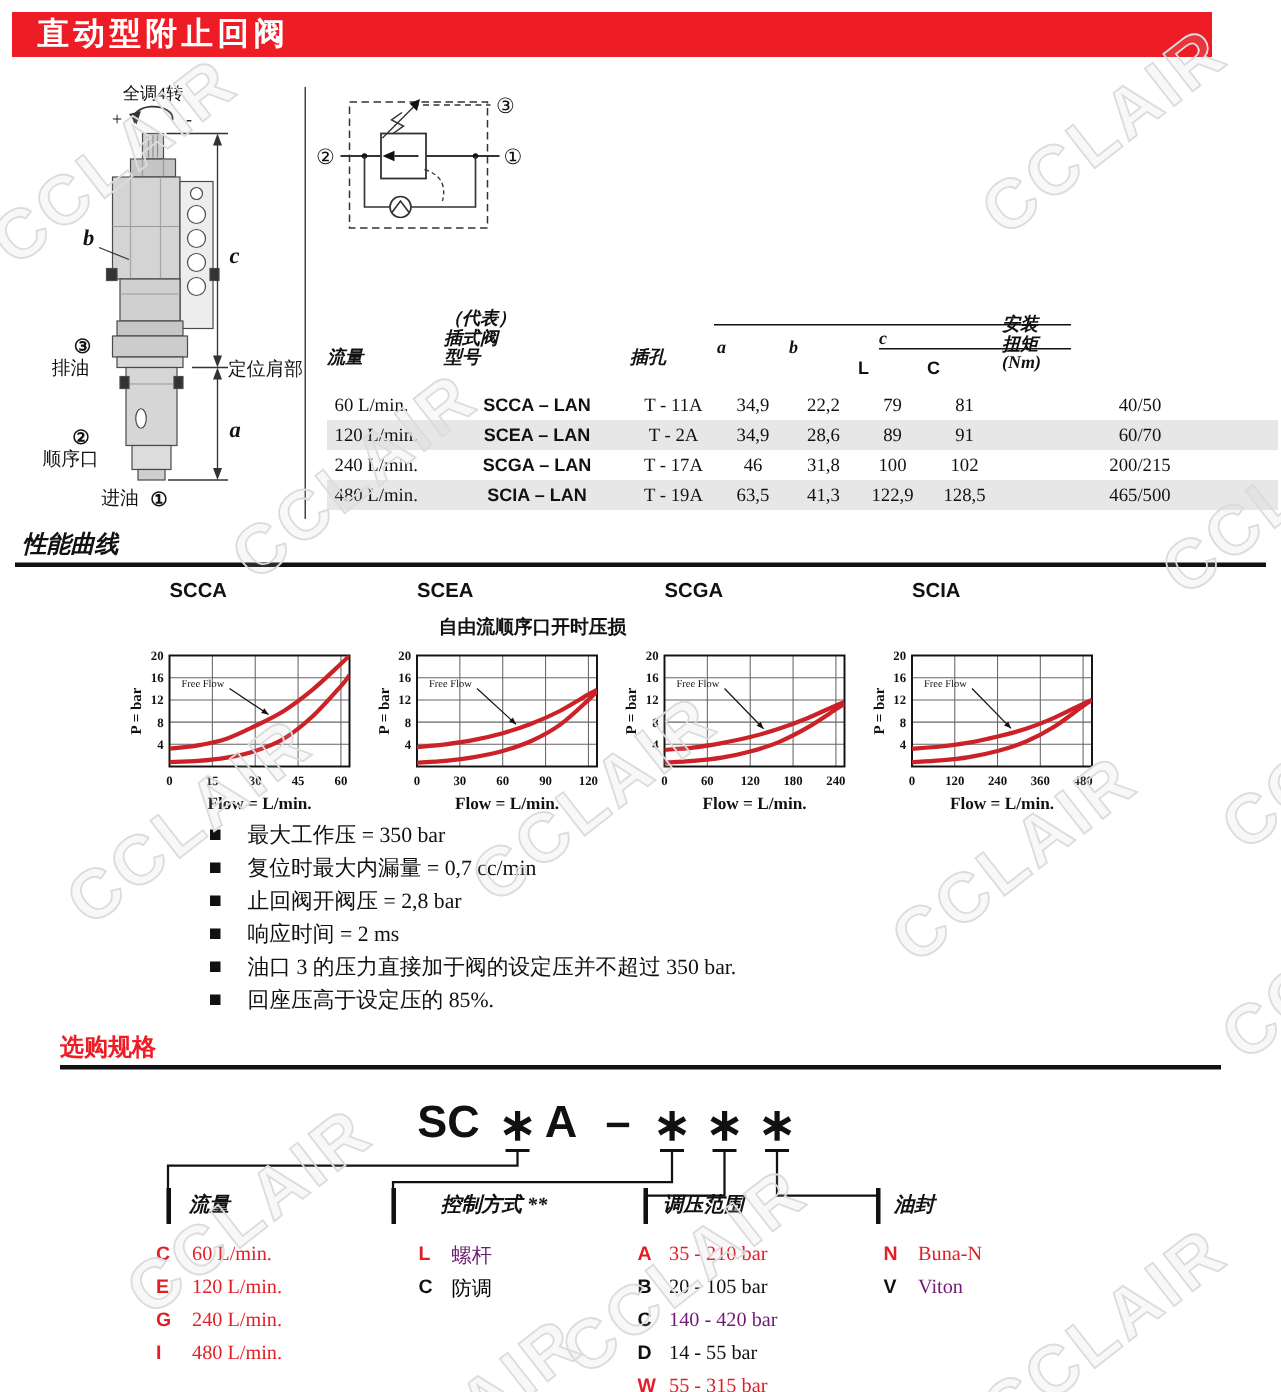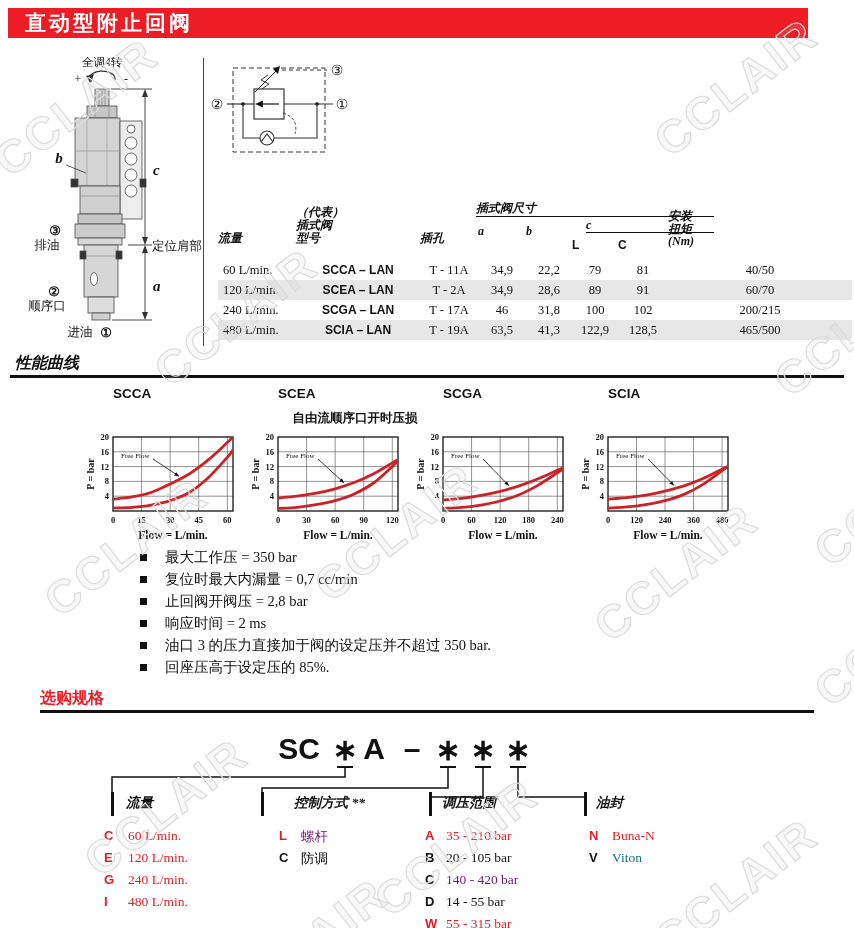--- a/index.html
+++ b/index.html
@@ -175,21 +175,20 @@
     </g>
   </svg>
 
   <div id="spec-table" class="abs">
     <div class="tbl-head">
       <div class="th" style="left:0;width:78px;top:32px;">流量</div>
       <div class="th" style="left:78px;width:124px;top:6px;">（代表）</div>
       <div class="th" style="left:78px;width:124px;top:19px;">插式阀</div>
       <div class="th" style="left:78px;width:124px;top:32px;">型号</div>
       <div class="th" style="left:202px;width:58px;top:32px;">插孔</div>
-      <div class="th" style="left:258px;width:238px;top:2px;">插式阀尺寸</div>
       <div class="tline" style="left:258px;width:238px;top:18px;"></div>
       <div class="th" style="left:260px;width:48px;top:26px;">a</div>
       <div class="th" style="left:308px;width:46px;top:26px;">b</div>
       <div class="th" style="left:368px;width:128px;top:20px;">c</div>
       <div class="tline" style="left:368px;width:128px;top:34px;"></div>
       <div class="th sansb" style="left:354px;width:46px;top:40px;font-style:normal;">L</div>
       <div class="th sansb" style="left:400px;width:50px;top:40px;font-style:normal;">C</div>
       <div class="th" style="left:450px;width:184px;top:10px;">安装</div>
       <div class="th" style="left:450px;width:184px;top:23px;">扭矩</div>
       <div class="th" style="left:450px;width:184px;top:36px;">(Nm)</div>
@@ -440,16 +439,16 @@
       <div class="olabel" style="left: 446px; top: 872px; color: #701a75;">140 - 420 bar</div>
       <div class="ocode" style="left: 425px; top: 894px; color: rgb(17, 17, 17);">D</div>
       <div class="olabel" style="left: 446px; top: 894px; color: rgb(17, 17, 17);">14 - 55 bar</div>
       <div class="ocode" style="left: 425px; top: 916px; color: rgb(227, 30, 38);">W</div>
       <div class="olabel" style="left: 446px; top: 916px; color: rgb(227, 30, 38);">55 - 315 bar</div>
       <div class="colbar" style="left: 583.5px; top: 792px;"></div>
       <div class="colhead" style="left: 596px; top: 794px;">油封</div>
       <div class="ocode" style="left: 589px; top: 828px; color: rgb(227, 30, 38);">N</div>
       <div class="olabel" style="left: 612px; top: 828px; color: rgb(227, 30, 38);">Buna-N</div>
       <div class="ocode" style="left: 589px; top: 850px; color: rgb(17, 17, 17);">V</div>
-      <div class="olabel" style="left: 612px; top: 850px; color: #0f766e;">Viton</div>
+      <div class="olabel" style="left: 612px; top: 850px; color: #701a75;">Viton</div>
     </div>
 
 </div>
 
 </body></html>

